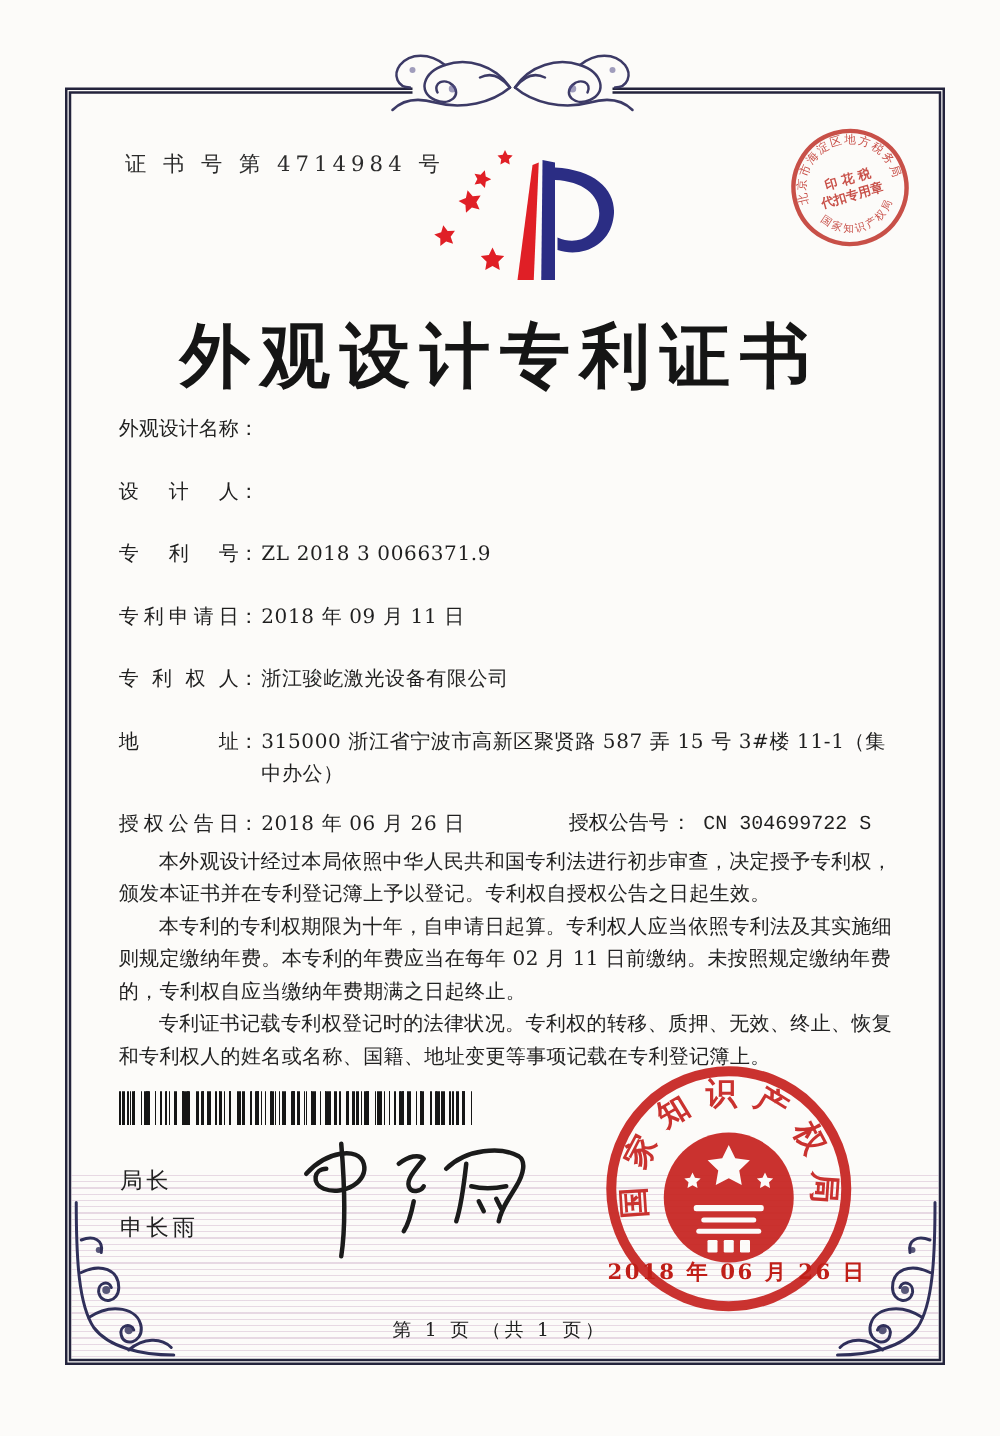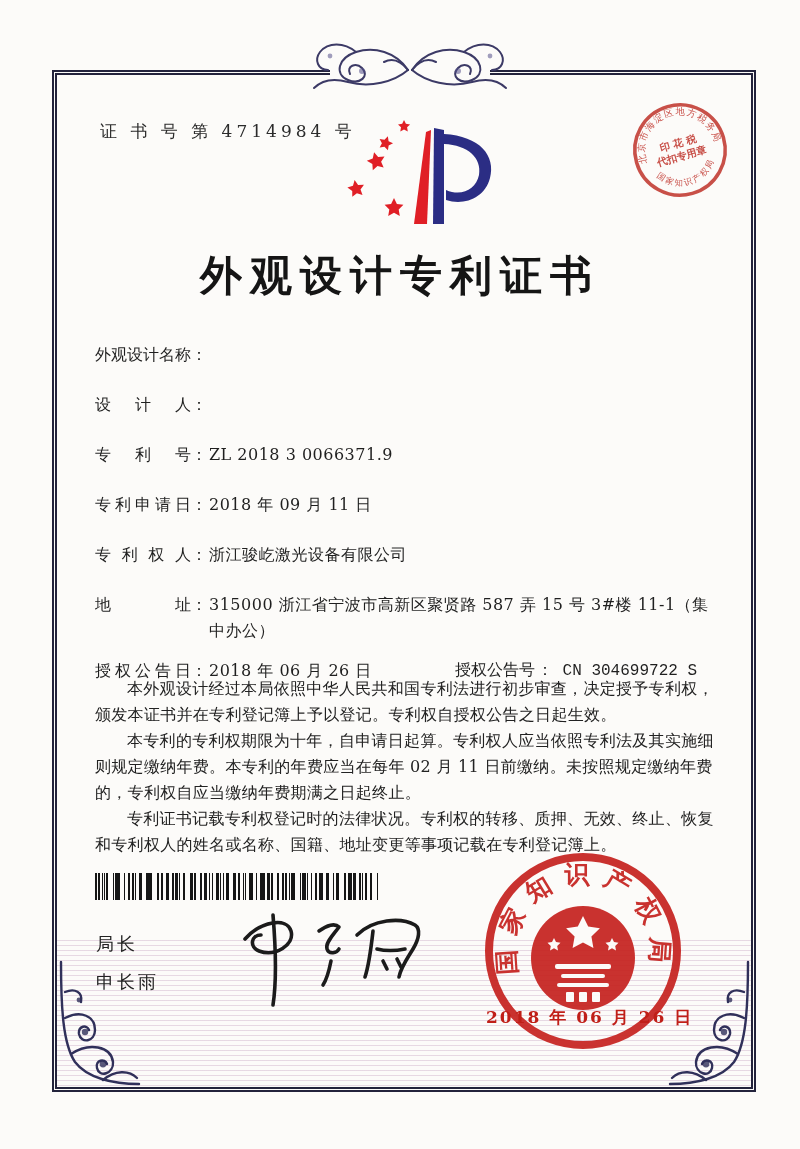--- a/index.html
+++ b/index.html
@@ -3,24 +3,24 @@
 <meta charset="utf-8">
 <style>
   * { margin:0; padding:0; box-sizing:border-box; }
   body { background:#ffffff; font-family:"DejaVu Serif", serif; }
   .page { position:relative; width:800px; height:1149px; background:#fcfbf9; overflow:hidden; color:#1f1f1f; }
   .frame { position:absolute; left:52px; top:70px; width:704px; height:1022px; border:5px double #23233c; }
   .waves { position:absolute; left:57px; top:940px; width:694px; height:147px;
            background:repeating-linear-gradient(180deg, rgba(190,150,185,0.34) 0 1px, rgba(255,255,255,0) 1px 5px); }
   .cert-no { position:absolute; left:100px; top:120px; font-size:17px; letter-spacing:4px; color:#2b2b2b; }
   .logo { position:absolute; left:330px; top:112px; width:170px; height:128px; }
-  .title { position:absolute; left:0; top:248px; width:800px; text-align:center; font-size:42px; font-weight:bold; letter-spacing:8px; color:#151515; }
+  .title { position:absolute; left:0; top:248px; width:800px; text-align:center; font-size:56px; font-weight:bold; letter-spacing:8px; color:#151515; }
   .tax-stamp { position:absolute; left:618px; top:88px; width:124px; height:124px; opacity:.92; }
 
-  .fields { position:absolute; left:95px; top:342px; width:630px; font-size:16px; }
+  .fields { position:absolute; left:95px; top:330px; width:630px; font-size:16px; }
   .frow { display:flex; line-height:26px; margin-bottom:24px; position:relative; }
   .flabel { display:inline-block; width:96px; text-align:justify; text-align-last:justify; flex:0 0 96px; }
   .fcolon { flex:0 0 18px; }
   .fvalue { flex:1; letter-spacing:.5px; }
   .frow.addr { margin-bottom:14px; }
   .pair2 { position:absolute; left:360px; top:0; display:flex;font-family:Liberation Mono, monospace; }
   .pair2 .flabel2 { margin-right:2px; }
 
   .body-text { position:absolute; left:95px; top:676px; width:627px; font-size:16px; line-height:26px; color:#222; }
   .body-text p { text-indent:2em; letter-spacing:.3px; }
@@ -222,14 +222,15 @@
         <rect x="83" y="128" width="44" height="4" rx="2"></rect>
         <rect x="79" y="137" width="52" height="4" rx="2"></rect>
         <rect x="88" y="146" width="8" height="10" rx="1"></rect>
         <rect x="114" y="146" width="8" height="10" rx="1"></rect>
         <rect x="101" y="146" width="8" height="10" rx="1"></rect>
       </g>
     </g>
   </svg>
   <div class="seal-date">2018 年 06 月 26 日</div>
 
+  <div class="footer">第 1 页 （共 1 页）</div>
 
 </div>
 
 </body></html>

